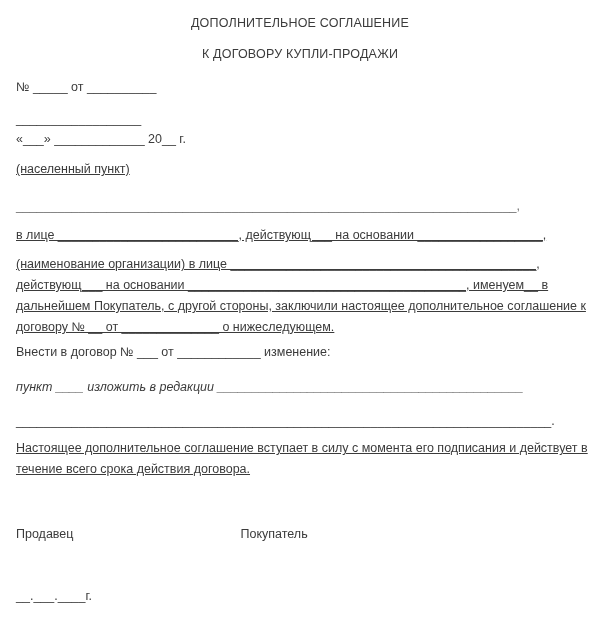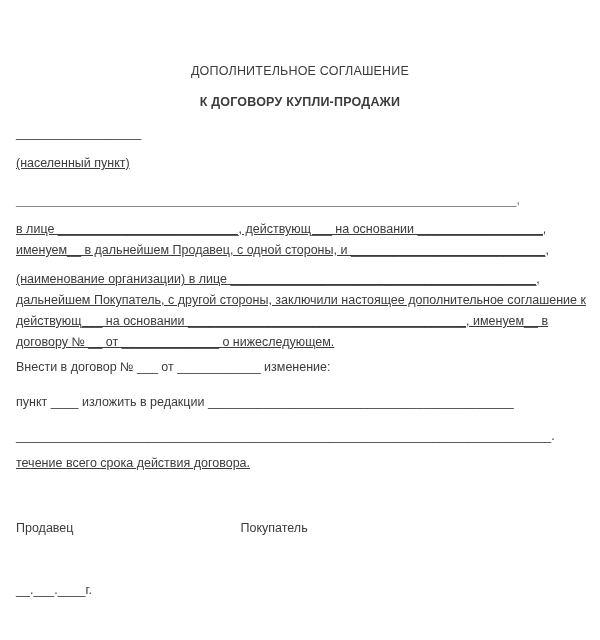--- a/index.html
+++ b/index.html
@@ -8,80 +8,82 @@
     background: #ffffff;
   }
   body {
     width: 600px;
     height: 640px;
     overflow: hidden;
     font-family: "Liberation Sans", sans-serif;
     font-size: 12.5px;
     color: #3b3b3b;
   }
-  .page { padding: 24px 16px 0 16px; margin-top: 36px; }
+  .page { padding: 12px 16px 0 16px; }
 
   .line, .pline, .cityrow, .sigrow { line-height: 20px; white-space: nowrap; }
   .pline { line-height: 21px; text-decoration: underline; }
 
   .t1, .t2 { text-align: center; letter-spacing: 0.2px; line-height: 18px; white-space: nowrap; }
   .t1 { margin-top: 2px; }
-  .t2 { margin-top: 13px; font-weight: bold; }
+  .t2 { margin-top: 13px; }
 
   .num      { margin-top: 14px; }
   .cityrow  { margin-top: 12px; display: flex; justify-content: space-between; flex-direction: column; }
   .caption  { margin-top: 10px; text-decoration: underline; }
   .orgline  { margin-top: 17px; color: #6f6f6f; }
   .para1    { margin-top: 9px; }
   .para2    { margin-top: 8px; }
   .amend    { margin-top: 4px; }
-  .clause   { margin-top: 15px; }
+  .clause   { margin-top: 15px; font-style: italic; }
   .blankline{ margin-top: 14px; }
   .para3    { margin-top: 7px; }
   .sigcaption { margin-top: 9px; }
   .sigrow   { margin-top: 44px; }
   .sigrow .seller { display: inline-block; width: 221px; }
   .datebottom { margin-top: 42px; }
 </style>
 </head>
 <body>
 
 <div class="page">
 
   <div class="t1">ДОПОЛНИТЕЛЬНОЕ СОГЛАШЕНИЕ</div>
   <div class="t2">К ДОГОВОРУ КУПЛИ-ПРОДАЖИ</div>
 
+  <div class="num line">№ _____ от __________</div>
 
   <div class="cityrow">
     <span>__________________</span>
+    <span>«___» _____________ 20__ г.</span>
   </div>
 
   <div class="caption line">(населенный пункт)</div>
 
   <div class="orgline line">________________________________________________________________________,</div>
 
   <div class="para1">
     <div class="pline">в лице __________________________, действующ___ на основании __________________,</div>
-    <div class="pline">именуем__ в дальнейшем Продавец, с одной стороны, и ____________________________,</div>
   </div>
 
   <div class="para2">
     <div class="pline">(наименование организации) в лице ____________________________________________,</div>
+    <div class="pline">действующ___ на основании ________________________________________, именуем__ в</div>
     <div class="pline">дальнейшем Покупатель, с другой стороны, заключили настоящее дополнительное соглашение к</div>
-    <div class="pline">действующ___ на основании ________________________________________, именуем__ в</div>
     <div class="pline">договору № __ от ______________ о нижеследующем.</div>
   </div>
 
   <div class="amend line">Внести в договор № ___ от ____________ изменение:</div>
 
   <div class="clause line">пункт ____ изложить в редакции ____________________________________________</div>
 
   <div class="blankline line">_____________________________________________________________________________.</div>
 
   <div class="para3">
+    <div class="pline">Настоящее дополнительное соглашение вступает в силу с момента его подписания и действует в</div>
     <div class="pline">течение всего срока действия договора.</div>
   </div>
 
 
   <div class="sigrow">
     <span class="seller">Продавец</span>
     <span class="buyer">Покупатель</span>
   </div>
 
   <div class="datebottom line">__.___.____г.</div>

